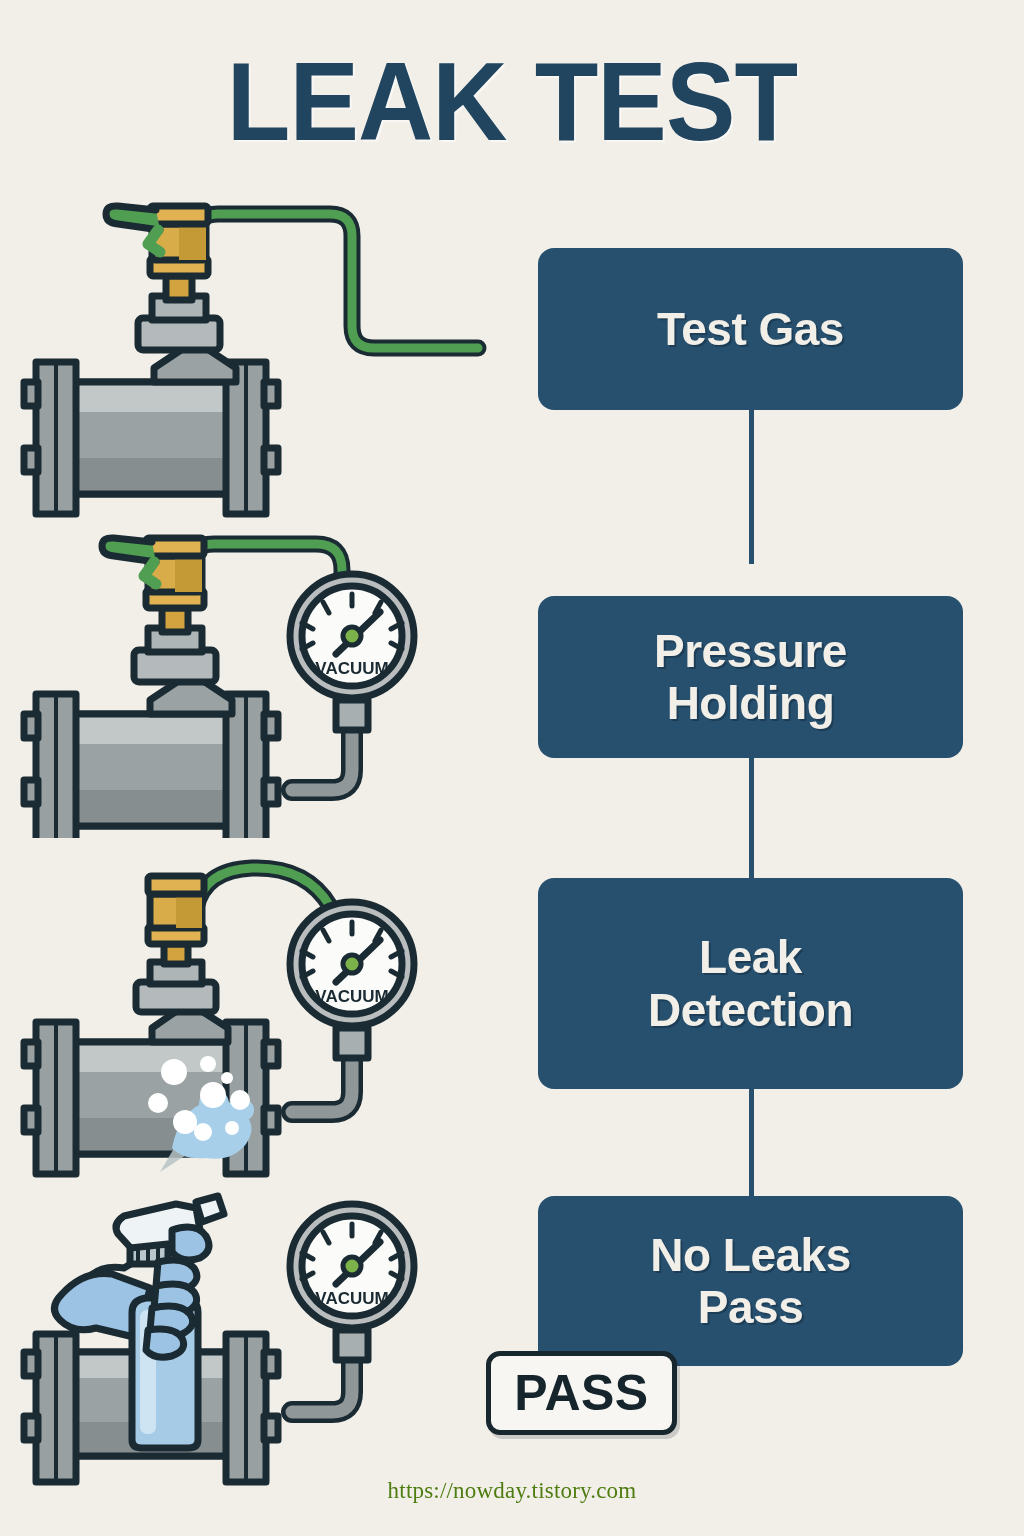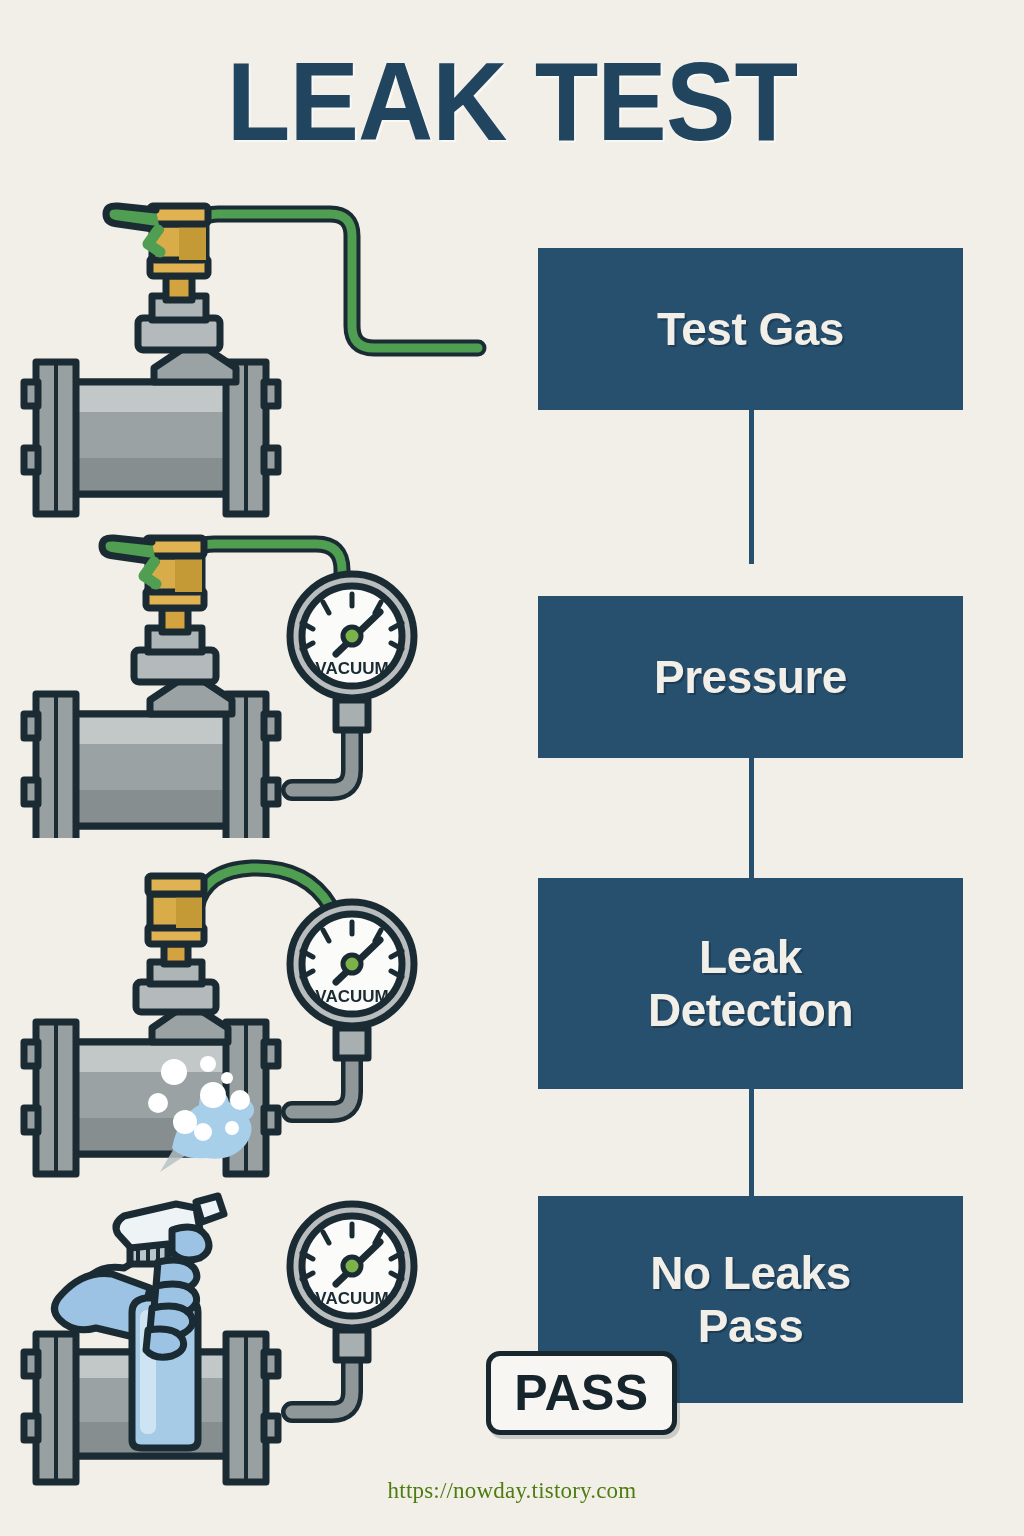--- a/index.html
+++ b/index.html
@@ -47,25 +47,26 @@
     align-items: center;
     justify-content: center;
     text-align: center;
     color: #f2efe9;
     font-weight: bold;
     font-size: 46px;
     line-height: 1.14;
     letter-spacing: -0.5px;
     text-shadow: 2px 2px 0 rgba(10,25,38,0.35);
     padding: 6px 12px;
+    border-radius: 16px;
   }
   #box1 { top: 248px;  height: 162px; }
   #box2 { top: 564px;  height: 162px; margin-top: 32px; }
   #box3 { top: 878px;  height: 211px; }
-  #box4 { top: 1196px; height: 207px; }
+  #box4 { top: 1196px; height: 170px; }
 
   .connector {
     position: absolute;
     left: 749px;
     width: 5px;
     background: #27506f;
   }
   #conn1 { top: 410px;  height: 154px; }
   #conn2 { top: 726px;  height: 152px; }
   #conn3 { top: 1050px; height: 146px; }
@@ -342,20 +343,21 @@
   <div class="step-box" id="box1">
     <div>
       <div>Test Gas</div>
     </div>
   </div>
   <div class="connector" id="conn1"></div>
 
   <div class="step-box" id="box2">
     <div>
       <div>Pressure</div>
+      <div>Holding</div>
     </div>
   </div>
   <div class="connector" id="conn2"></div>
 
   <div class="step-box" id="box3">
     <div>
       <div>Leak</div>
       <div>Detection</div>
     </div>
   </div>

